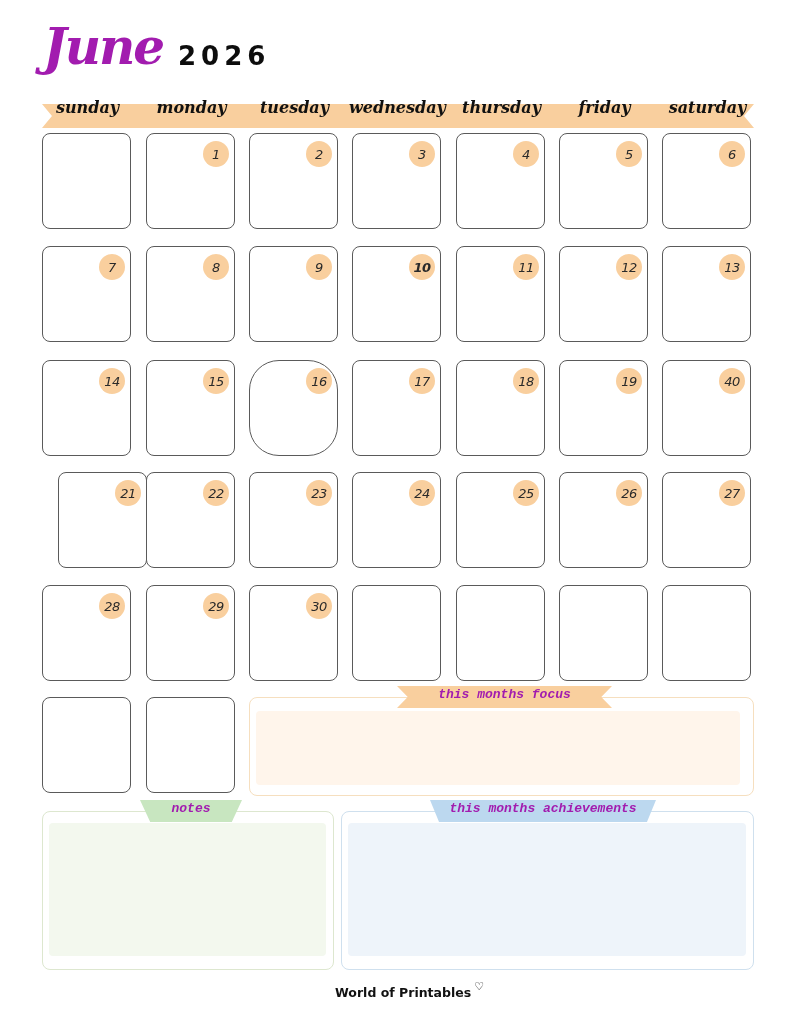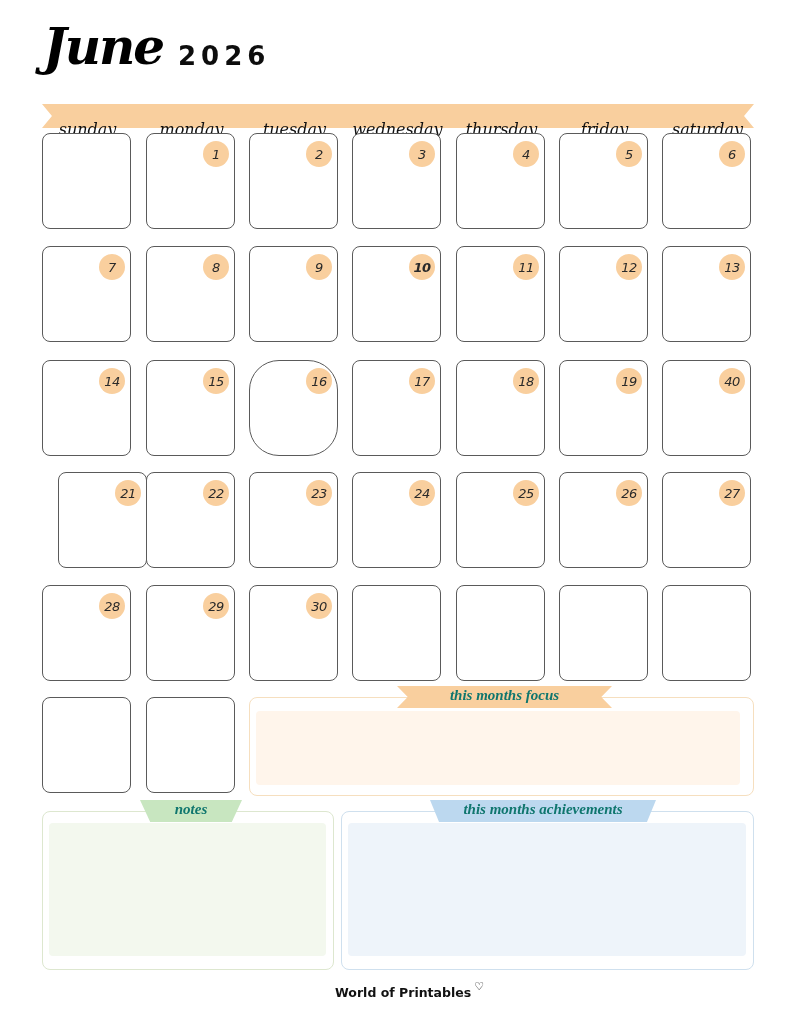--- a/index.html
+++ b/index.html
@@ -1,40 +1,40 @@
 <!DOCTYPE html>
 <html><head>
 <meta charset="utf-8">
 <style>
   html, body { margin: 0; padding: 0; background: #ffffff; }
   body { width: 791px; height: 1024px; position: relative; overflow: hidden;
          font-family: "DejaVu Serif", serif; color: #111; }
 
   .title-month { position: absolute; left: 43px; top: 12px; font-family: "DejaVu Serif", serif;
-    font-style: italic; font-weight: bold; font-size: 50px; letter-spacing: -2px; line-height: 70px; color: #000000; }
+    font-style: italic; font-weight: bold; font-size: 50px; letter-spacing: -2px; line-height: 70px; color: #a21caf; }
   .title-year { position: absolute; left: 178px; top: 36px; font-family: "DejaVu Sans", sans-serif;
     font-weight: bold; font-size: 26px; letter-spacing: 5px; line-height: 40px; color: #0d0d0d; }
 
   .day-ribbon { position: absolute; left: 42px; top: 104px; width: 712px; height: 24px; background: #f9cf9e;
     clip-path: polygon(0 0, 100% 0, 98.6% 50%, 100% 100%, 0 100%, 1.4% 50%); }
-  .day-label { position: absolute; top: 116px; width: 103px; text-align: center; font-family: "DejaVu Serif", serif;
-    font-style: italic; font-weight: normal; font-size: 16px; line-height: 28px; color: #111; }
+  .day-label { position: absolute; top: 94px; width: 103px; text-align: center; font-family: "DejaVu Serif", serif;
+    font-style: italic; font-weight: bold; font-size: 16px; line-height: 28px; color: #111; }
 
   .cell { position: absolute; width: 89px; height: 96px; border: 1.3px solid #5a5a5a; border-radius: 8px;
     background: #fff; box-sizing: border-box; }
   .date-circle { position: absolute; right: 5px; top: 7px; width: 26px; height: 26px; border-radius: 50%;
     background: #f9cf9e; display: flex; align-items: center; justify-content: center;
     font-family: "DejaVu Sans", sans-serif; font-style: italic; font-size: 13px; color: #2a2a2a; letter-spacing: -0.5px; }
 
   .panel { position: absolute; box-sizing: border-box; border-radius: 8px; background: #fff; }
   .panel-fill { position: absolute; border-radius: 4px; }
 
   .ribbon { position: absolute; height: 22px; }
-  .ribbon-text { position: absolute; width: 100%; text-align: center; top: -4px; font-family: Liberation Serif, serif;
-    font-style: italic; font-weight: bold; font-size: 15px; line-height: 26px; color: #0f766e; white-space: nowrap; }
+  .ribbon-text { position: absolute; width: 100%; text-align: center; top: -4px; font-family: Liberation Mono, monospace;
+    font-style: italic; font-weight: bold; font-size: 13px; line-height: 26px; color: #a21caf; white-space: nowrap; }
 
   .footer { position: absolute; left: 335px; top: 985px; font-family: "DejaVu Sans", sans-serif; font-weight: bold;
     font-size: 12.5px; color: #111; display: flex; align-items: flex-start; gap: 3px; }
   .heart { display: inline-block; font-size: 11px; line-height: 10px; margin-top: -3px; }
 </style>
 </head>
 <body>
 
 <div>
 

